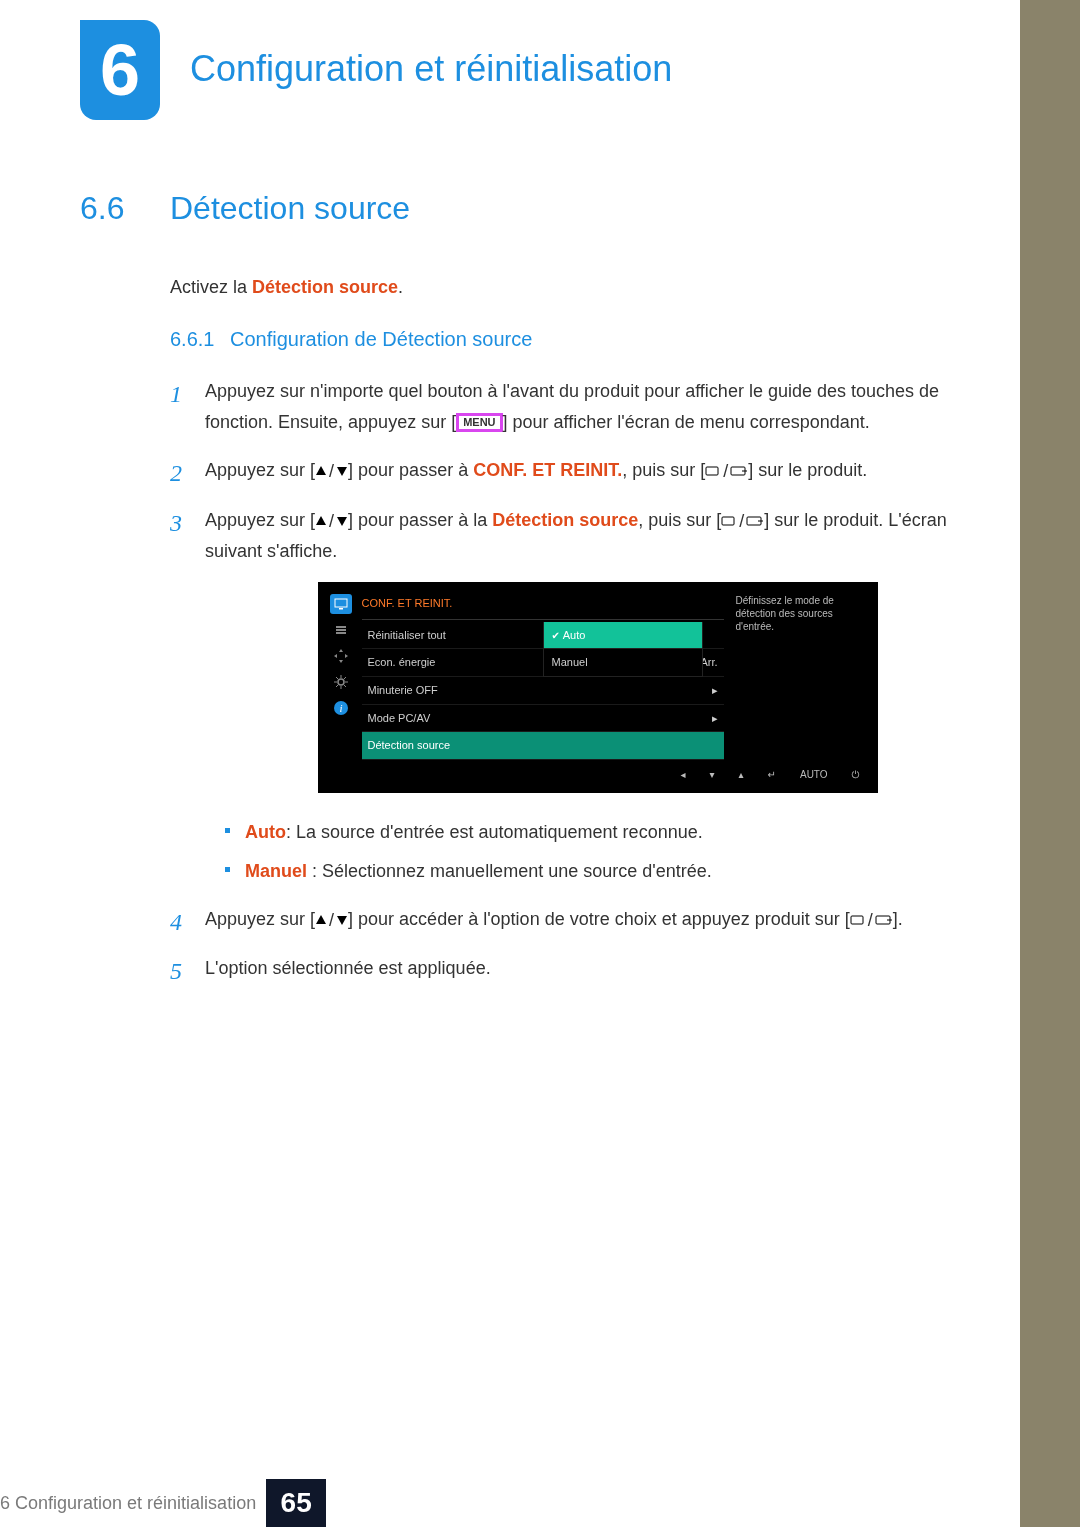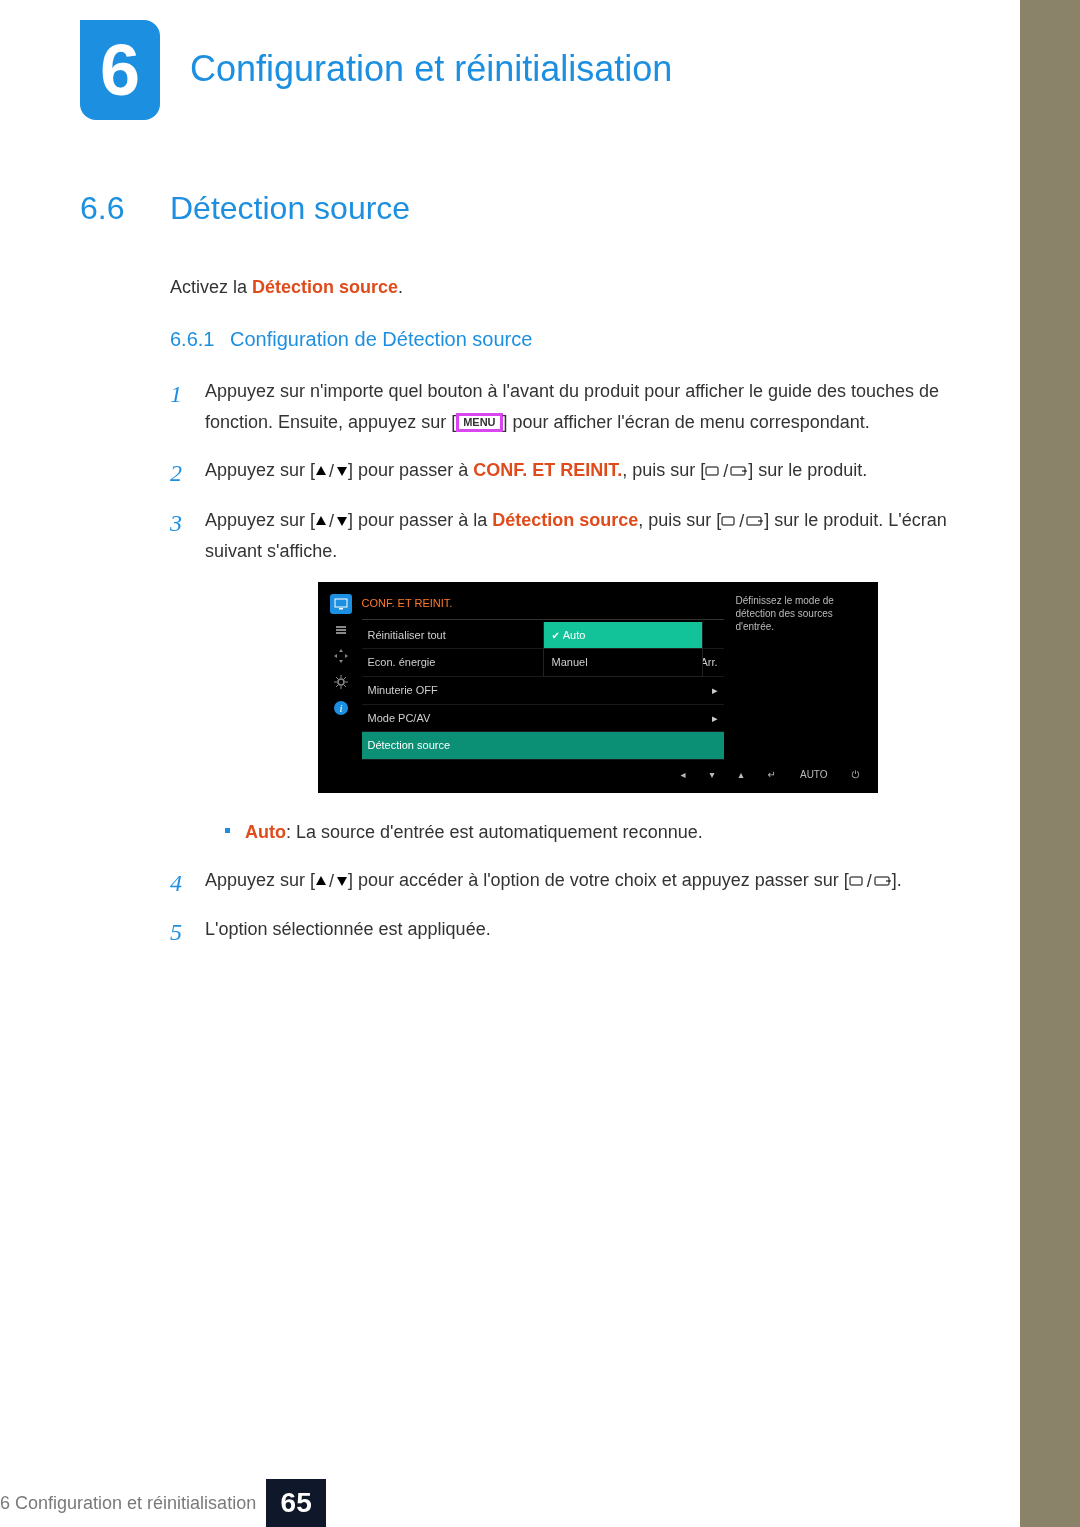--- a/index.html
+++ b/index.html
@@ -328,29 +328,30 @@
               <span>▴</span>
               <span>↵</span>
               <span>AUTO</span>
               <span>⏻</span>
             </div>
           </div>
         </div>
 
         <ul class="bullets">
           <li><span class="bold-red">Auto</span><span>: La source d'entrée est automatiquement reconnue.</span></li>
+          <li><span class="bold-red">Manuel</span><span> : Sélectionnez manuellement une source d'entrée.</span></li>
         </ul>
       </li>
       <li>
         <span class="stepnum">4</span>
         <span>Appuyez sur [</span><span class="key-updown"><svg width="12" height="12">
               <polygon points="6,1 11,10 1,10" fill="#000"></polygon>
             </svg>/<svg width="12" height="12">
               <polygon points="1,2 11,2 6,11" fill="#000"></polygon>
-            </svg></span><span>] pour accéder à l'option de votre choix et appuyez passer sur [</span><span class="key-srcbtn"><svg width="16" height="12">
+            </svg></span><span>] pour accéder à l'option de votre choix et appuyez produit sur [</span><span class="key-srcbtn"><svg width="16" height="12">
               <rect x="1" y="2" width="12" height="8" rx="1" fill="none" stroke="#000"></rect>
             </svg>/<svg width="18" height="12">
               <rect x="1" y="2" width="14" height="8" rx="1" fill="none" stroke="#000"></rect>
               <path d="M12 6 l5 0" stroke="#000"></path>
             </svg></span><span>].</span>
       </li>
       <li>
         <span class="stepnum">5</span>
         <span>L'option sélectionnée est appliquée.</span>
       </li>

